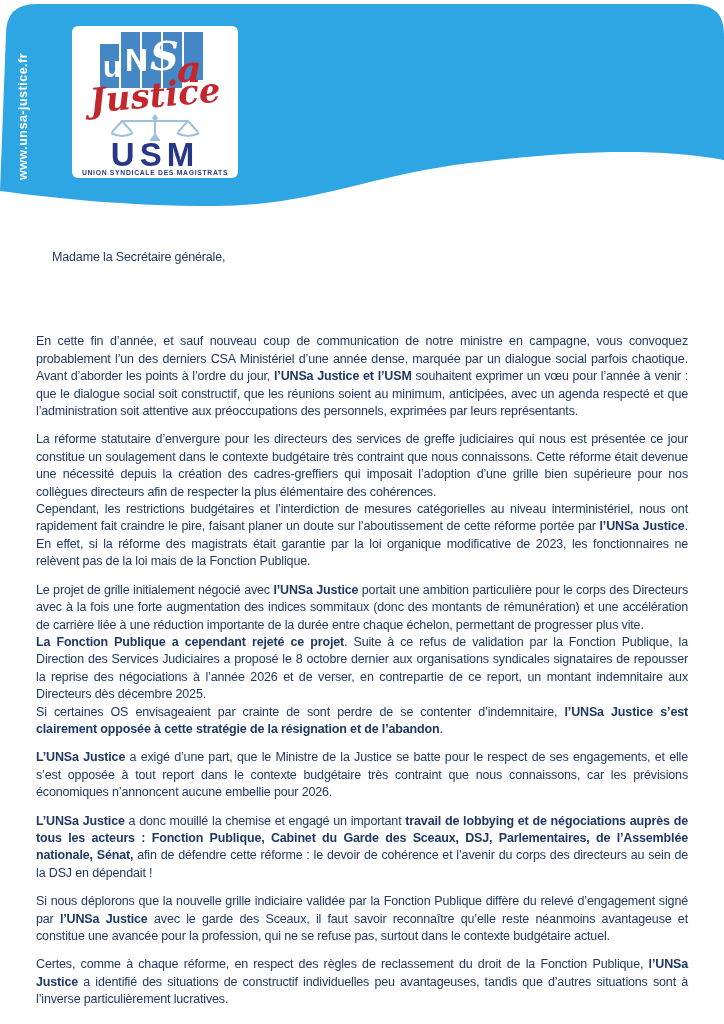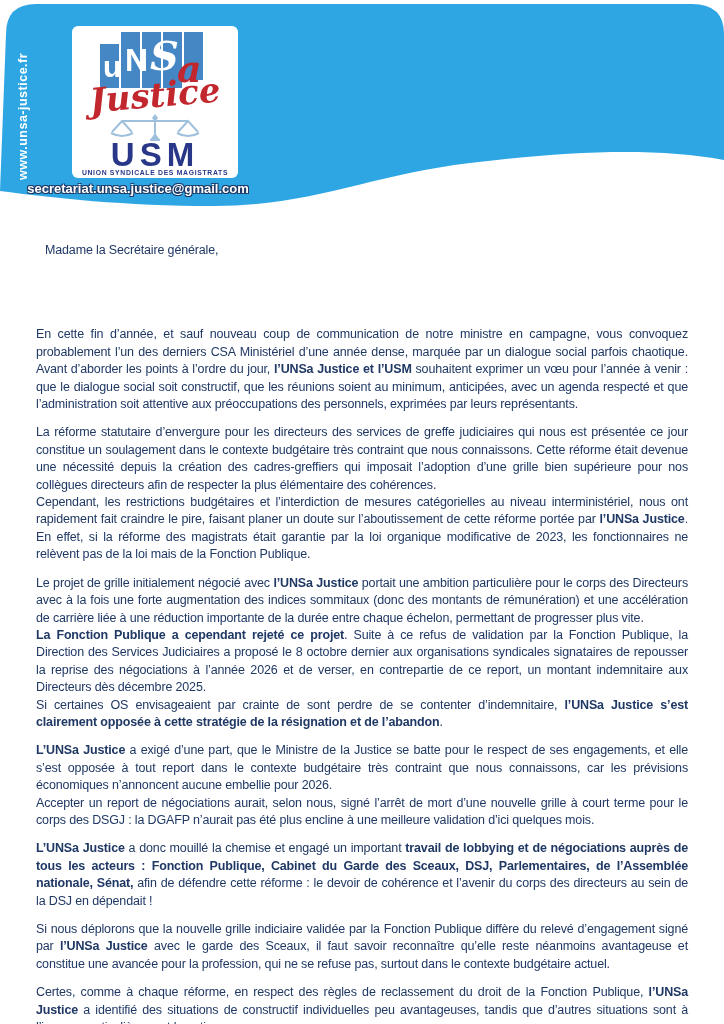--- a/index.html
+++ b/index.html
@@ -70,21 +70,21 @@
   }
   .title2{
     position:absolute;left:252px;right:8px;top:78px;text-align:center;
     color:#fff;font-size:41px;font-weight:bold;
   }
   
   .doc{
     position:absolute;top:233px;left:36px;right:36px;
     font-size:12.5px;line-height:17.4px;letter-spacing:-.15px;
   }
-  .salutation{margin:9px;}
+  .salutation{margin:16px;}
   .para{margin:0;text-align:justify;}
   .gap-large{margin-top:67px;}
   .gap-normal{margin-top:11px;}
   .gap-none{margin-top:0;}
   .para b{font-weight:bold;}
 </style>
 </head>
 <body>
 
 <div class="page">
@@ -119,34 +119,32 @@
           <path d="M67 19 Q78 25 89 19"></path>
           <path d="M40 26 H50"></path>
         </g>
         <path d="M45 0 L48 4 L45 8 L42 4 Z" fill="var(--scales-blue)"></path>
         <path d="M45 19 L40 26 H50 Z" fill="var(--scales-blue)"></path>
       </svg>
       <div class="usm">USM</div>
       <div class="usm-sub">Union Syndicale des Magistrats</div>
     </div>
 
-    <div class="email">secretariat.unsa.justice@gmail.com</div>
 
   </div>
 
   <div class="doc">
     <p class="salutation">Madame la Secrétaire générale,</p>
     <div id="paragraphs">
         <p class="para gap-large"><span>En cette fin d’année, et sauf nouveau coup de communication de notre ministre en campagne, vous convoquez probablement l’un des derniers CSA Ministériel d’une année dense, marquée par un dialogue social parfois chaotique. Avant d’aborder les points à l’ordre du jour, </span><b>l’UNSa Justice et l’USM</b><span> souhaitent exprimer un vœu pour l’année à venir : que le dialogue social soit constructif, que les réunions soient au minimum, anticipées, avec un agenda respecté et que l’administration soit attentive aux préoccupations des personnels, exprimées par leurs représentants.</span></p>
         <p class="para gap-normal"><span>La réforme statutaire d’envergure pour les directeurs des services de greffe judiciaires qui nous est présentée ce jour constitue un soulagement dans le contexte budgétaire très contraint que nous connaissons. Cette réforme était devenue une nécessité depuis la création des cadres-greffiers qui imposait l’adoption d’une grille bien supérieure pour nos collègues directeurs afin de respecter la plus élémentaire des cohérences.</span></p>
         <p class="para gap-none"><span>Cependant, les restrictions budgétaires et l’interdiction de mesures catégorielles au niveau interministériel, nous ont rapidement fait craindre le pire, faisant planer un doute sur l’aboutissement de cette réforme portée par </span><b>l’UNSa Justice</b><span>. En effet, si la réforme des magistrats était garantie par la loi organique modificative de 2023, les fonctionnaires ne relèvent pas de la loi mais de la Fonction Publique.</span></p>
         <p class="para gap-normal"><span>Le projet de grille initialement négocié avec </span><b>l’UNSa Justice</b><span> portait une ambition particulière pour le corps des Directeurs avec à la fois une forte augmentation des indices sommitaux (donc des montants de rémunération) et une accélération de carrière liée à une réduction importante de la durée entre chaque échelon, permettant de progresser plus vite.</span></p>
         <p class="para gap-none"><b>La Fonction Publique a cependant rejeté ce projet</b><span>. Suite à ce refus de validation par la Fonction Publique, la Direction des Services Judiciaires a proposé le 8 octobre dernier aux organisations syndicales signataires de repousser la reprise des négociations à l’année 2026 et de verser, en contrepartie de ce report, un montant indemnitaire aux Directeurs dès décembre 2025.</span></p>
         <p class="para gap-none"><span>Si certaines OS envisageaient par crainte de sont perdre de se contenter d’indemnitaire, </span><b>l’UNSa Justice s’est clairement opposée à cette stratégie de la résignation et de l’abandon</b><span>.</span></p>
         <p class="para gap-normal"><b>L’UNSa Justice</b><span> a exigé d’une part, que le Ministre de la Justice se batte pour le respect de ses engagements, et elle s’est opposée à tout report dans le contexte budgétaire très contraint que nous connaissons, car les prévisions économiques n’annoncent aucune embellie pour 2026.</span></p>
-        <p class="para gap-none"><span>Accepter un report de négociations aurait, selon nous, signé l’arrêt de mort d’une nouvelle grille à court terme pour le corps des DSGJ : la DGAFP n’aurait pas été plus encline à une meilleure validation d’ici quelques mois.</span></p>
         <p class="para gap-normal"><b>L’UNSa Justice</b><span> a donc mouillé la chemise et engagé un important </span><b>travail de lobbying et de négociations auprès de tous les acteurs : Fonction Publique, Cabinet du Garde des Sceaux, DSJ, Parlementaires, de l’Assemblée nationale, Sénat,</b><span> afin de défendre cette réforme : le devoir de cohérence et l’avenir du corps des directeurs au sein de la DSJ en dépendait !</span></p>
         <p class="para gap-normal"><span>Si nous déplorons que la nouvelle grille indiciaire validée par la Fonction Publique diffère du relevé d’engagement signé par </span><b>l’UNSa Justice</b><span> avec le garde des Sceaux, il faut savoir reconnaître qu’elle reste néanmoins avantageuse et constitue une avancée pour la profession, qui ne se refuse pas, surtout dans le contexte budgétaire actuel.</span></p>
         <p class="para gap-normal"><span>Certes, comme à chaque réforme, en respect des règles de reclassement du droit de la Fonction Publique, </span><b>l’UNSa Justice</b><span> a identifié des situations de constructif individuelles peu avantageuses, tandis que d’autres situations sont à l’inverse particulièrement lucratives.</span></p>
       </div>
   </div>
 
 </div>
 
 </body></html>

